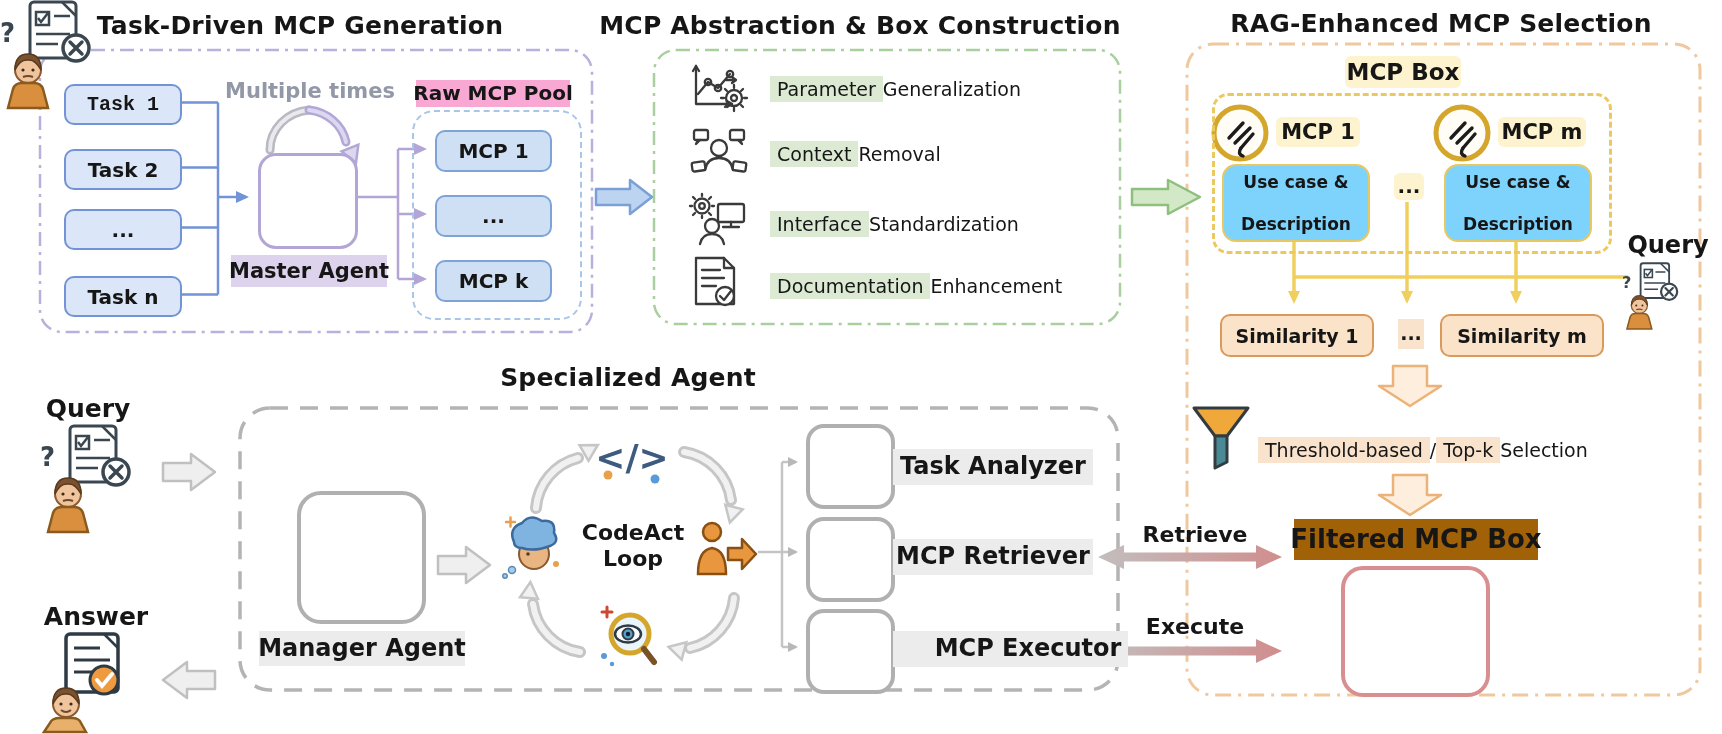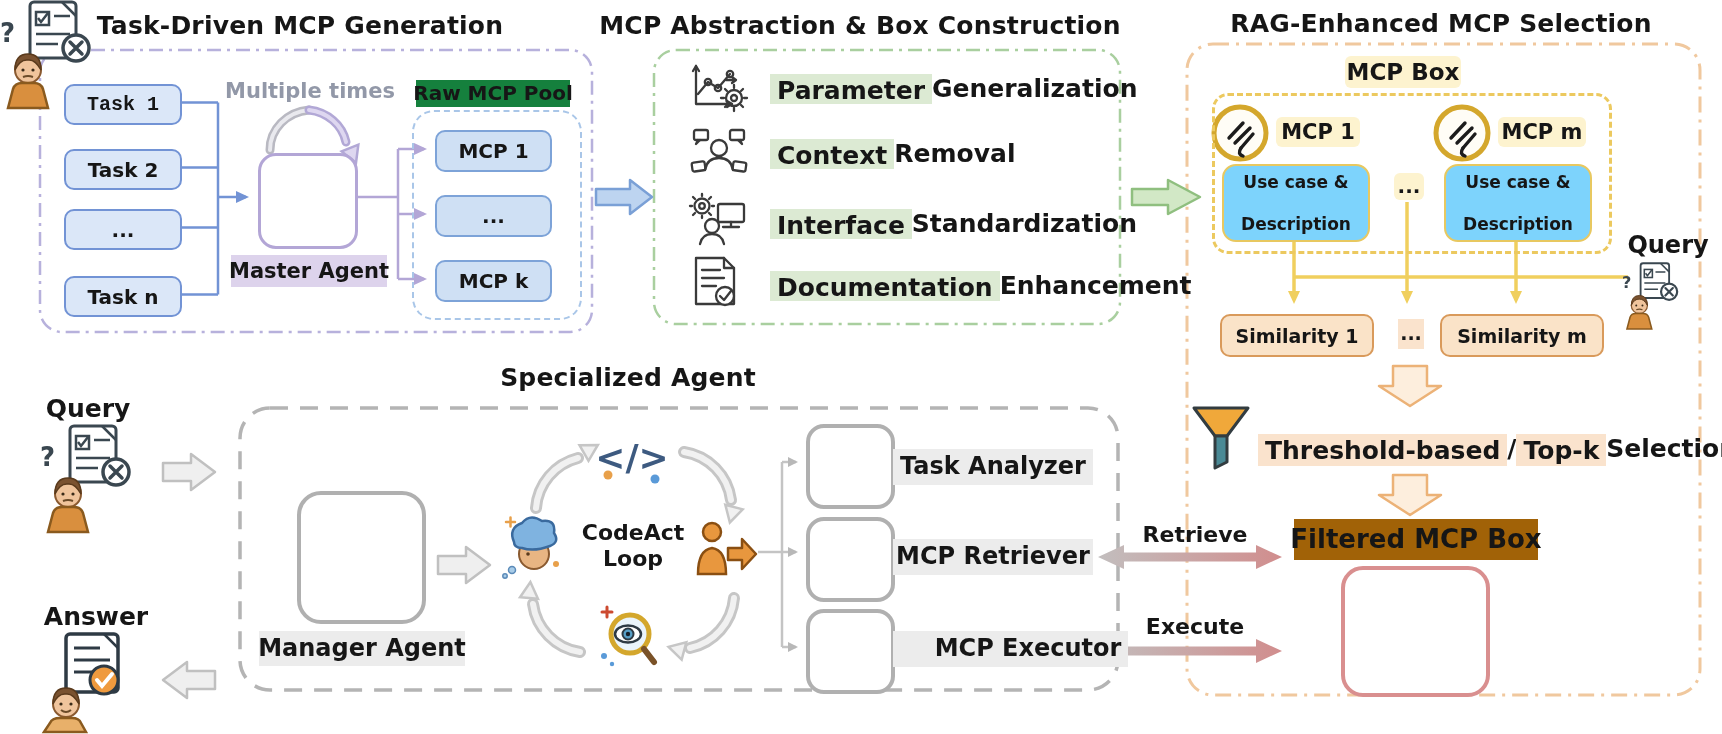--- a/index.html
+++ b/index.html
@@ -12,31 +12,31 @@
        text-align:center; font-weight:700; line-height:1.15; white-space:nowrap;}
   .sec-title{font-size:25px; font-weight:700; letter-spacing:.2px;}
   .task{position:absolute; display:flex; align-items:center; justify-content:center;
         background:#dbe7f8; border:2.5px solid #7293d5; border-radius:10px;
         font-size:20px; font-weight:600;}
   .mcpitem{position:absolute; display:flex; align-items:center; justify-content:center;
         background:#cfe0f4; border:2.5px solid #7da3d8; border-radius:10px;
         font-size:20px; font-weight:600;}
   .hl{padding:2px 7px;}
   .hl-lav{background:#ddd3ec;}
-  .hl-blue{background:#15803d;}
+  .hl-blue{background:#f9a8d4;}
   .hl-green{background:#dcead3;}
   .hl-cream{background:#fdf3cf;border-radius:6px;}
   .hl-orange{background:#fae3cd;}
   .hl-pink{background:#a16207;margin-left:6px;}
   .hl-gray{background:#ececec;}
   .dashedbox{position:absolute; border-radius:22px;}
   .pool-box{border:2.5px dashed #a9c6e8;}
   .yellow-box{border:3px dashed #ecc95f; border-radius:16px;}
-  .abs-row-label{position:absolute; font-size:25px; font-weight:700; white-space:nowrap;
-        display:flex; }
+  .abs-row-label{position:absolute; font-size:19px; font-weight:400; white-space:nowrap;
+        display:flex; align-items:center;}
   .usecase{position:absolute; background:#7dd3fc; border:2.5px solid #e8c860; border-radius:14px;
         display:flex; flex-direction:column; align-items:center; justify-content:space-between;
         font-size:17px; font-weight:600; line-height:1.9;}
   .sim{position:absolute; background:#fae3c8; border:2.5px solid #d99a5b; border-radius:10px;
         display:flex; align-items:center; justify-content:center; font-size:19px; font-weight:600;}
   .card{position:absolute; background:#ffffff;}
   .agent-card{border:4px solid #b0b0b0; border-radius:18px;}
   .manager-card{border:4px solid #b0b0b0; border-radius:24px;}
   .toolbox-card{border:4px solid #d98f8f; border-radius:22px;}
   .gray-note{color:#9298a8;}

